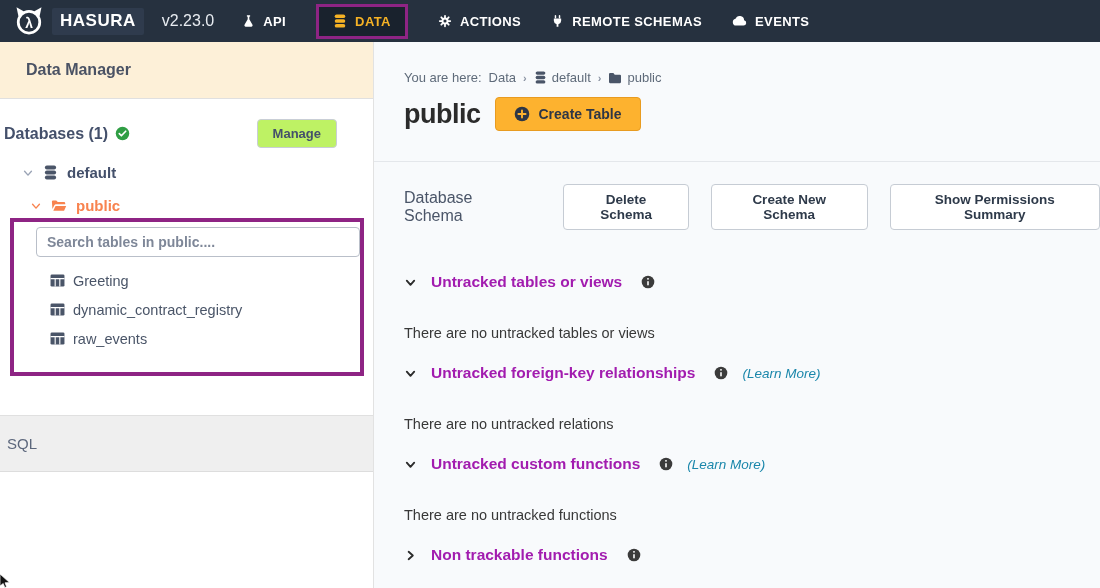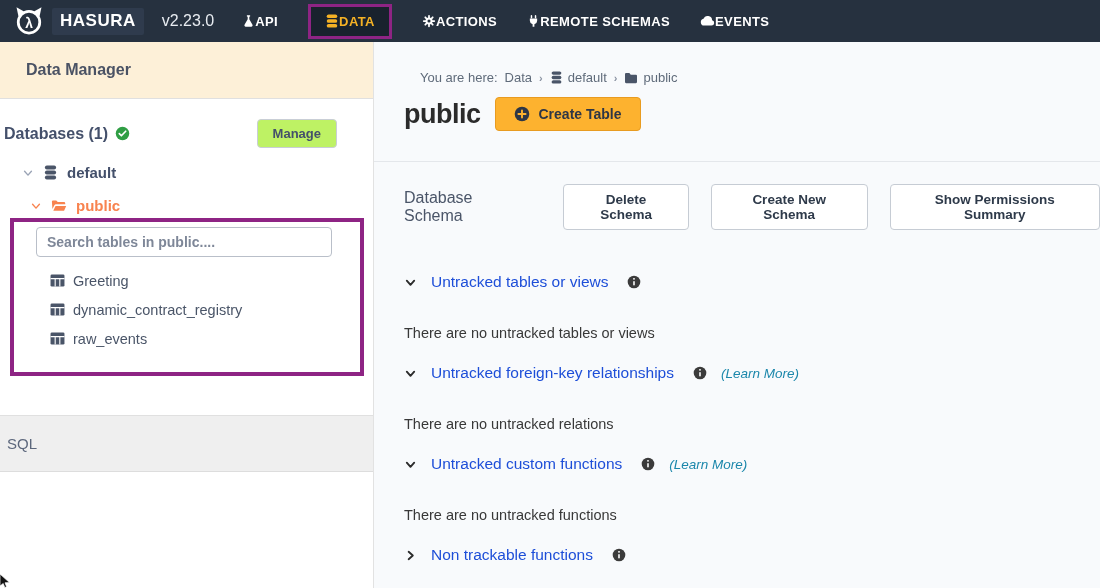--- a/index.html
+++ b/index.html
@@ -6,63 +6,63 @@
   html,body { width:1100px; height:588px; overflow:hidden; }
   body { font-family:"Liberation Sans", sans-serif; background:#f8fafc; color:#2d3748; }
 
   
   .topnav { height:42px; background:#26313f; display:flex; align-items:center; padding:0 14px; position:relative; }
   .logo-wrap { display:flex; align-items:center; gap:8px; margin-right:18px; }
   .logo-mark { width:30px; height:30px; }
   .logo-word { background:#2f3b4d; color:#fff; font-weight:bold; font-size:17px; letter-spacing:.5px; padding:3px 8px 4px; border-radius:2px; }
   .version { color:#e8ecf1; font-size:16px; margin-right:28px; }
   .nav-items { display:flex; align-items:center; gap:30px; }
-  .nav-item { display:flex; gap:0; color:#fff; font-weight:bold; font-size:13px; letter-spacing:.4px; cursor:pointer; }
+  .nav-item { display:flex; gap:8px; color:#fff; font-weight:bold; font-size:13px; letter-spacing:.4px; cursor:pointer; }
   .nav-item svg { flex:0 0 auto; }
   .nav-data-box { border:3px solid #8e2484; background:#19222d; padding:7px 14px; display:flex; align-items:center; gap:8px; }
   .nav-data-box .nav-item { color:#f5b225; }
 
   
   .layout { display:flex; height:546px; }
   .sidebar { width:374px; background:#fff; border-right:1px solid #e2e2e2; position:relative; flex:none; }
   .main { flex:1; position:relative; }
 
   
   .dm-header { height:57px; background:#fdf0d8; border-bottom:1px solid #e0e0e0; display:flex; align-items:center; padding:0 26px; font-weight:bold; font-size:16px; color:#4a5264; }
   .db-row { display:flex; align-items:center; padding:20px 15px 0 4px; }
   .db-title { font-weight:bold; font-size:16px; color:#44506b; display:flex; align-items:center; gap:7px; }
   .manage-btn { margin-left:auto; margin-right:21px; background:#bef264; border:1px solid #c9ced6; border-radius:4px; font-weight:bold; font-size:13px; color:#44506b; padding:6px 15px; cursor:pointer; font-family:inherit; }
   .tree-row { display:flex; align-items:center; gap:9px; font-weight:bold; font-size:15px; color:#44506b; cursor:pointer; }
   .row-default { margin:16px 0 0 22px; }
   .row-public { margin:16px 0 0 30px; color:#f8834f; }
   .chev { color:#9aa3b5; display:inline-flex; }
   .row-public .chev { color:#f8834f; }
-  .search-input { display:block; margin:13px 0 0 36px; width:296px; height:30px; border:1px solid #b9bfc9; border-radius:4px; padding:0 10px; font-size:14px; font-weight:bold; color:#4a5568; font-family:inherit; background:#fff; }
+  .search-input { display:block; margin:13px 0 0 36px; width:324px; height:30px; border:1px solid #b9bfc9; border-radius:4px; padding:0 10px; font-size:14px; font-weight:bold; color:#4a5568; font-family:inherit; background:#fff; }
   .search-input::placeholder { color:#7e8798; font-weight:bold; }
   .table-list { margin:9px 0 0 50px; list-style:none; }
   .table-item { display:flex; align-items:center; gap:8px; font-size:14.5px; color:#4a5568; height:29px; cursor:pointer; }
   .sidebar-divider { position:absolute; left:0; top:373px; width:100%; border-top:1px solid #e0e0e0; }
   .sql-band { position:absolute; left:0; top:374px; width:100%; height:56px; background:#efefef; border-bottom:1px solid #ddd; display:flex; align-items:center; padding:0 7px; font-size:15px; color:#5c677c; cursor:pointer; }
   .sb-highlight { position:absolute; left:10px; top:176px; width:354px; height:158px; border:4px solid #8e2484; pointer-events:none; z-index:5; }
 
   
-  .breadcrumb { margin:28px 0 0 46px; font-size:13px; color:#5f6b7a; display:flex; align-items:center; gap:7px; }
+  .breadcrumb { margin:28px 0 0 30px; font-size:13px; color:#5f6b7a; display:flex; align-items:center; gap:7px; }
   .crumb { display:flex; align-items:center; gap:5px; cursor:pointer; }
   .crumb-sep { color:#8a93a2; font-size:11px; font-weight:bold; }
   .title-row { margin:12px 0 0 30px; display:flex; align-items:center; gap:14px; }
   .page-title { font-size:27px; font-weight:bold; color:#2b2b2b; letter-spacing:-.5px; }
   .create-table-btn { background:#fdb22f; border:1px solid #e89b20; border-radius:4px; padding:8px 18px; display:flex; align-items:center; gap:9px; font-weight:bold; font-size:14px; color:#2d3646; cursor:pointer; font-family:inherit; }
   .main-divider { margin-top:30px; border-top:1px solid #e4e7eb; }
   .schema-row { margin:22px 0 0 30px; display:flex; align-items:center; gap:22px; }
   .schema-label { font-size:16px; color:#4a5568; margin-right:12px; }
   .schema-btn { background:#fff; border:1px solid #c6ccd4; border-radius:4px; padding:7px 16px; font-weight:bold; font-size:13.5px; color:#2e3a4a; cursor:pointer; font-family:inherit; }
   .section-header { margin:23px 0 0 30px; display:flex; align-items:center; gap:14px; cursor:pointer; }
   .section-header.first { margin-top:43px; }
   .section-chev { color:#2b2b2b; display:inline-flex; }
-  .section-title { font-weight:normal; font-size:15.5px; color:#1d4ed8; }
+  .section-title { font-weight:bold; font-size:15.5px; color:#a21caf; }
   .info-icon { display:inline-flex; margin-left:5px; cursor:pointer; }
   .learn-more { font-style:italic; font-size:13.5px; color:#1b87ab; cursor:pointer; }
   .empty-note { margin:34px 0 0 30px; font-size:14.5px; color:#383838; }
 
   .cursor-pointer { position:absolute; left:0; bottom:0; z-index:20; }
 </style>
 </head>
 <body>
 
 <div class="topnav">

